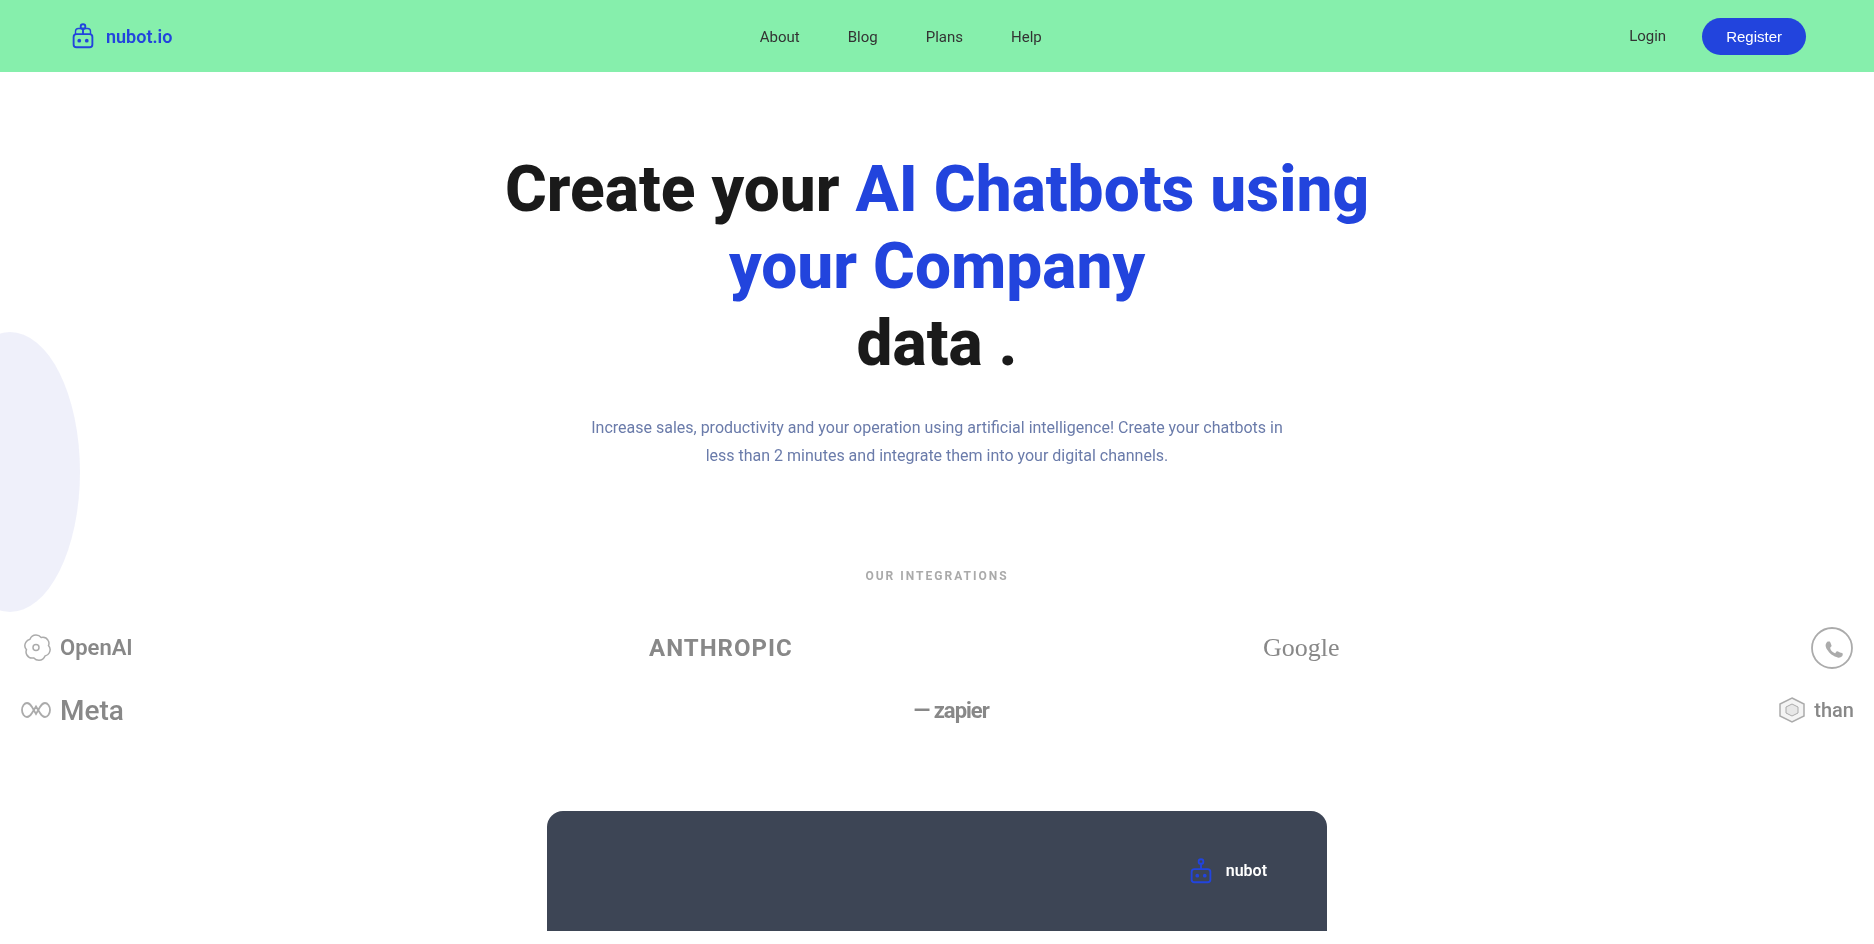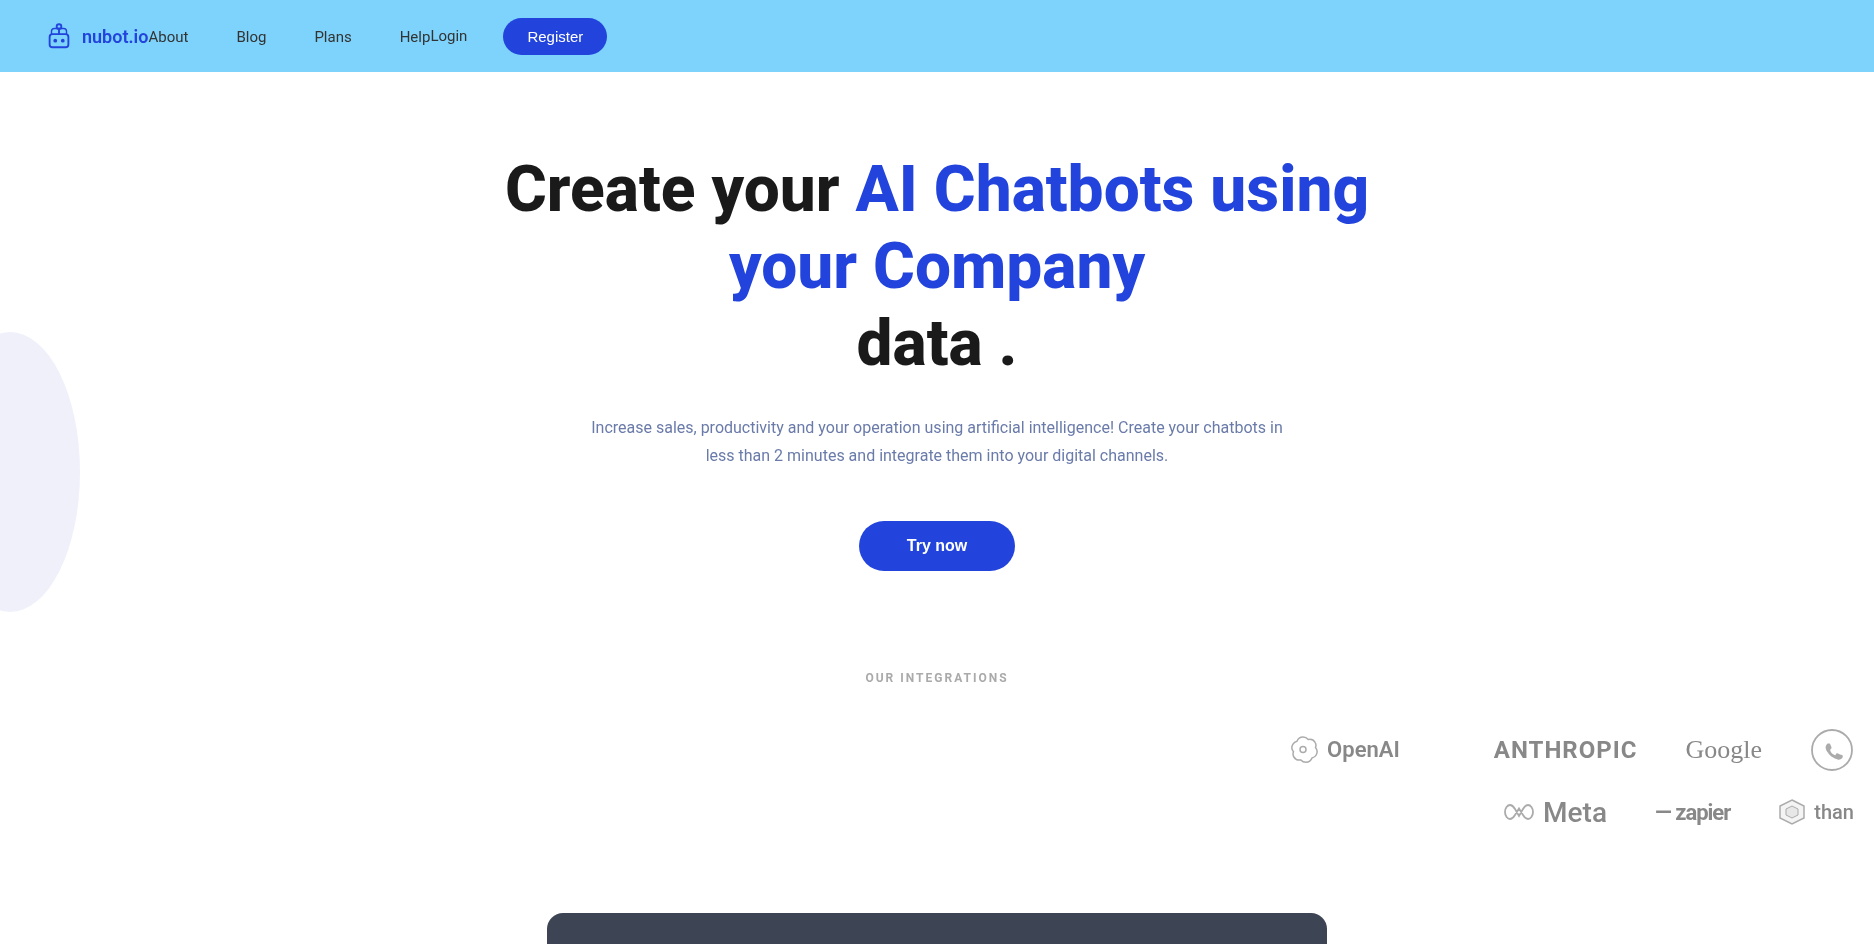--- a/index.html
+++ b/index.html
@@ -7,23 +7,24 @@
       font-family: -apple-system, BlinkMacSystemFont, 'Segoe UI', Roboto, sans-serif;
       background: #ffffff;
       overflow-x: hidden;
       min-height: 944px;
     }
 
     
     nav {
       display: flex;
       align-items: center;
-      padding: 0 44px;
+      justify-content: space-between;
+      padding: 0 68px;
       height: 72px;
-      background: #7dd3fc;
+      background: #86efac;
     }
     .logo-area {
       display: flex;
       align-items: center;
       gap: 8px;
       color: #2244dd;
       font-size: 18px;
       font-weight: 600;
       text-decoration: none;
     }
@@ -74,21 +75,21 @@
       font-weight: 800;
       color: #1a1a1a;
       line-height: 1.2;
       max-width: 900px;
       margin: 0 auto;
     }
     .hero-title .blue {
       color: #2244dd;
     }
     .hero-subtitle {
-      margin: 32px auto 12px;
+      margin: 32px auto 0;
       max-width: 700px;
       color: #6a7baa;
       font-size: 16px;
       line-height: 1.7;
     }
     .try-now-btn {
       margin-top: 40px;
       background: #2244dd;
       color: #fff;
       border: none;
@@ -106,21 +107,21 @@
     }
     .integrations-label {
       font-size: 12px;
       font-weight: 700;
       letter-spacing: 2px;
       color: #aaa;
       margin-bottom: 43px;
     }
     .integrations-row {
       display: flex;
-      justify-content: flex-end;
+      justify-content: space-between;
       align-items: center;
       gap: 48px;
       flex-wrap: wrap;
       margin-bottom: 24px;
     }
     .integration-item {
       display: flex;
       align-items: center;
       gap: 8px;
       color: #888;
@@ -199,21 +200,20 @@
   </div>
 </nav>
 
 <section class="hero">
   <h1 class="hero-title">
     <span>Create your </span><span class="blue">AI Chatbots using your Company</span>
     <br>
     <span>data</span><span> .</span>
   </h1>
   <p class="hero-subtitle">Increase sales, productivity and your operation using artificial intelligence! Create your chatbots in less than 2 minutes and integrate them into your digital channels.</p>
-  <button class="try-now-btn">Try now</button>
 </section>
 
 <section class="integrations-section">
   <p class="integrations-label">OUR INTEGRATIONS</p>
 
   <div class="integrations-row">
 
     <div class="integration-item">
       <svg width="32" height="32" viewBox="0 0 32 32" fill="none" xmlns="http://www.w3.org/2000/svg">
         <path d="M28.5 13.5C29.2 11.8 29.1 9.9 28.1 8.3C26.7 5.9 23.9 4.8 21.2 5.4C19.9 3.9 18 3 16 3C13.3 3 10.9 4.7 10 7.2C8.2 7.6 6.7 8.7 5.8 10.3C4.4 12.7 4.7 15.7 6.5 17.8C5.8 19.5 5.9 21.4 6.9 23C8.3 25.4 11.1 26.5 13.8 25.9C15.1 27.4 17 28.3 19 28.3C21.7 28.3 24.1 26.6 25 24.1C26.8 23.7 28.3 22.6 29.2 21C30.5 18.6 30.3 15.6 28.5 13.5Z" stroke="#888" stroke-width="1.5" fill="none"></path>

